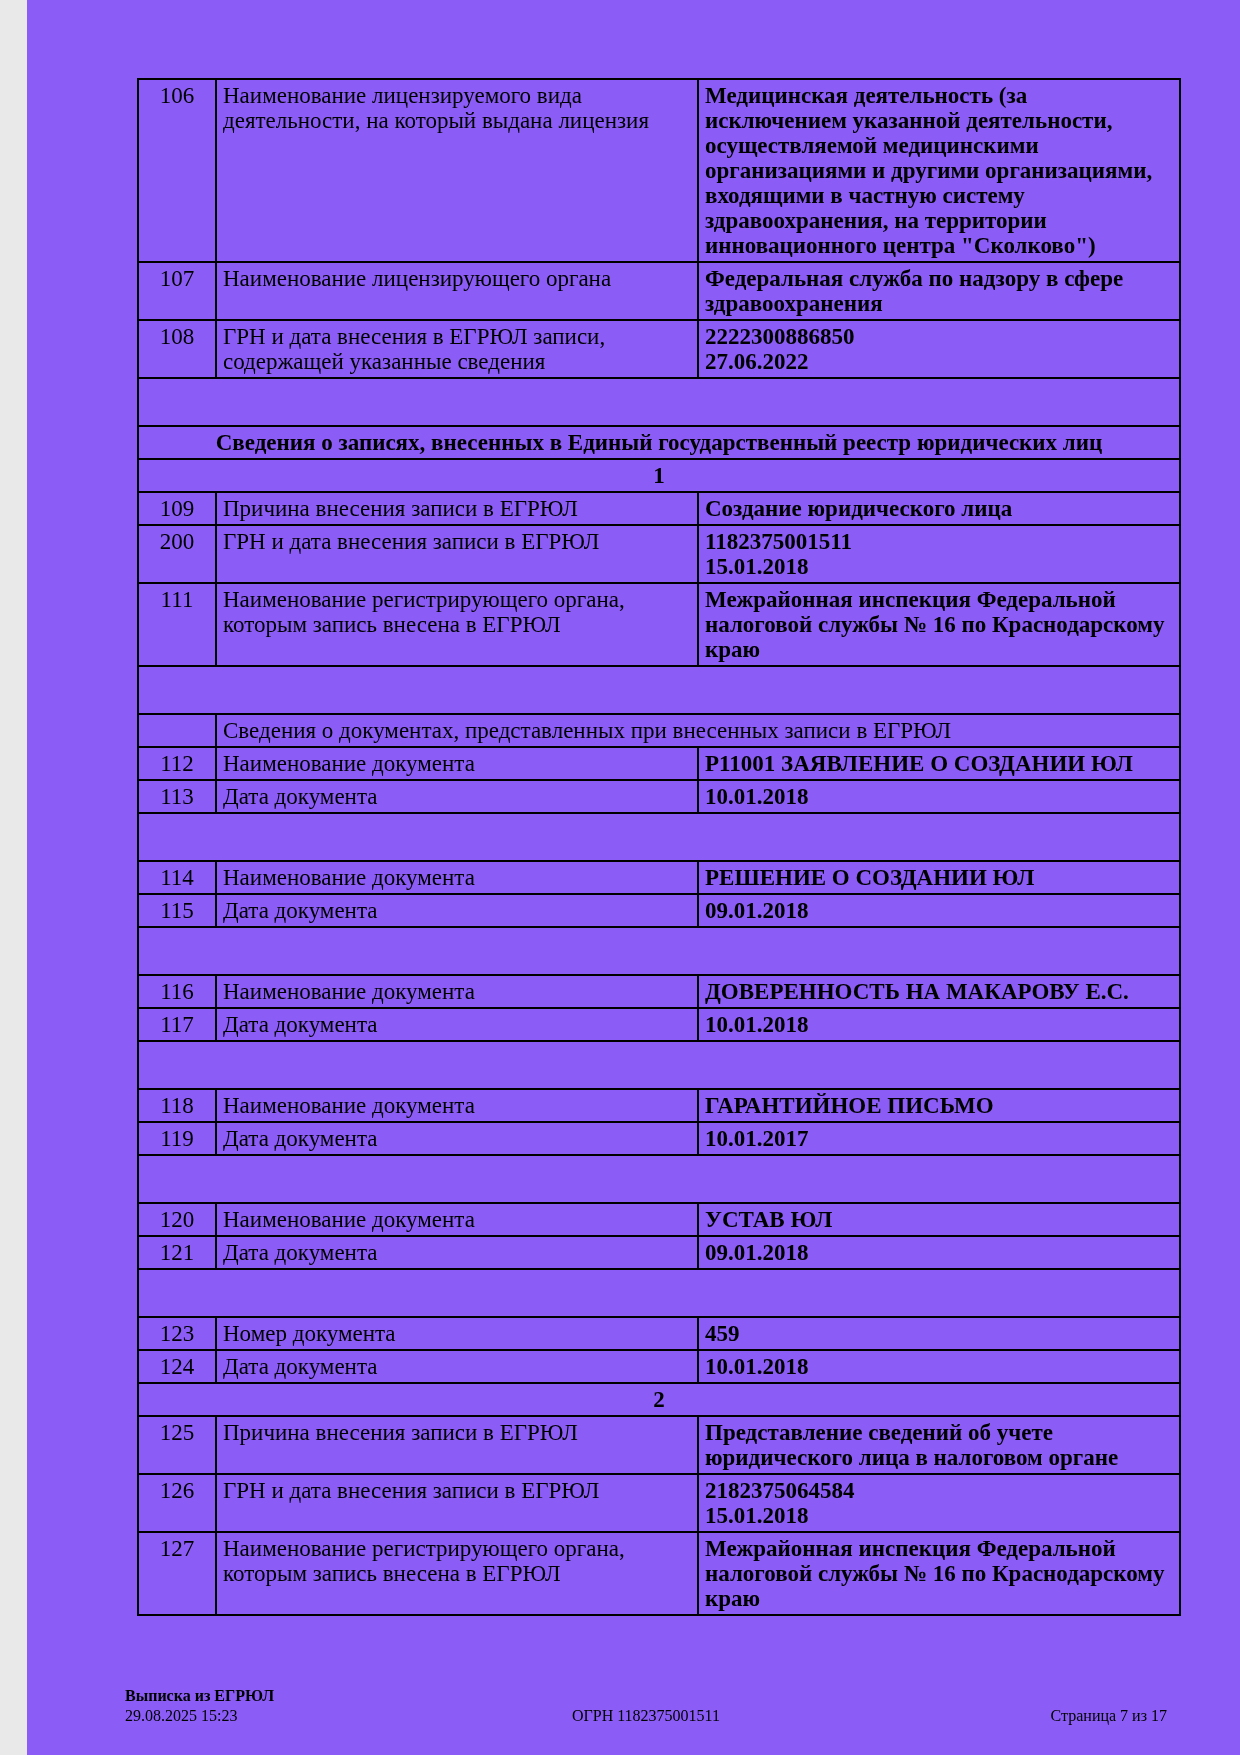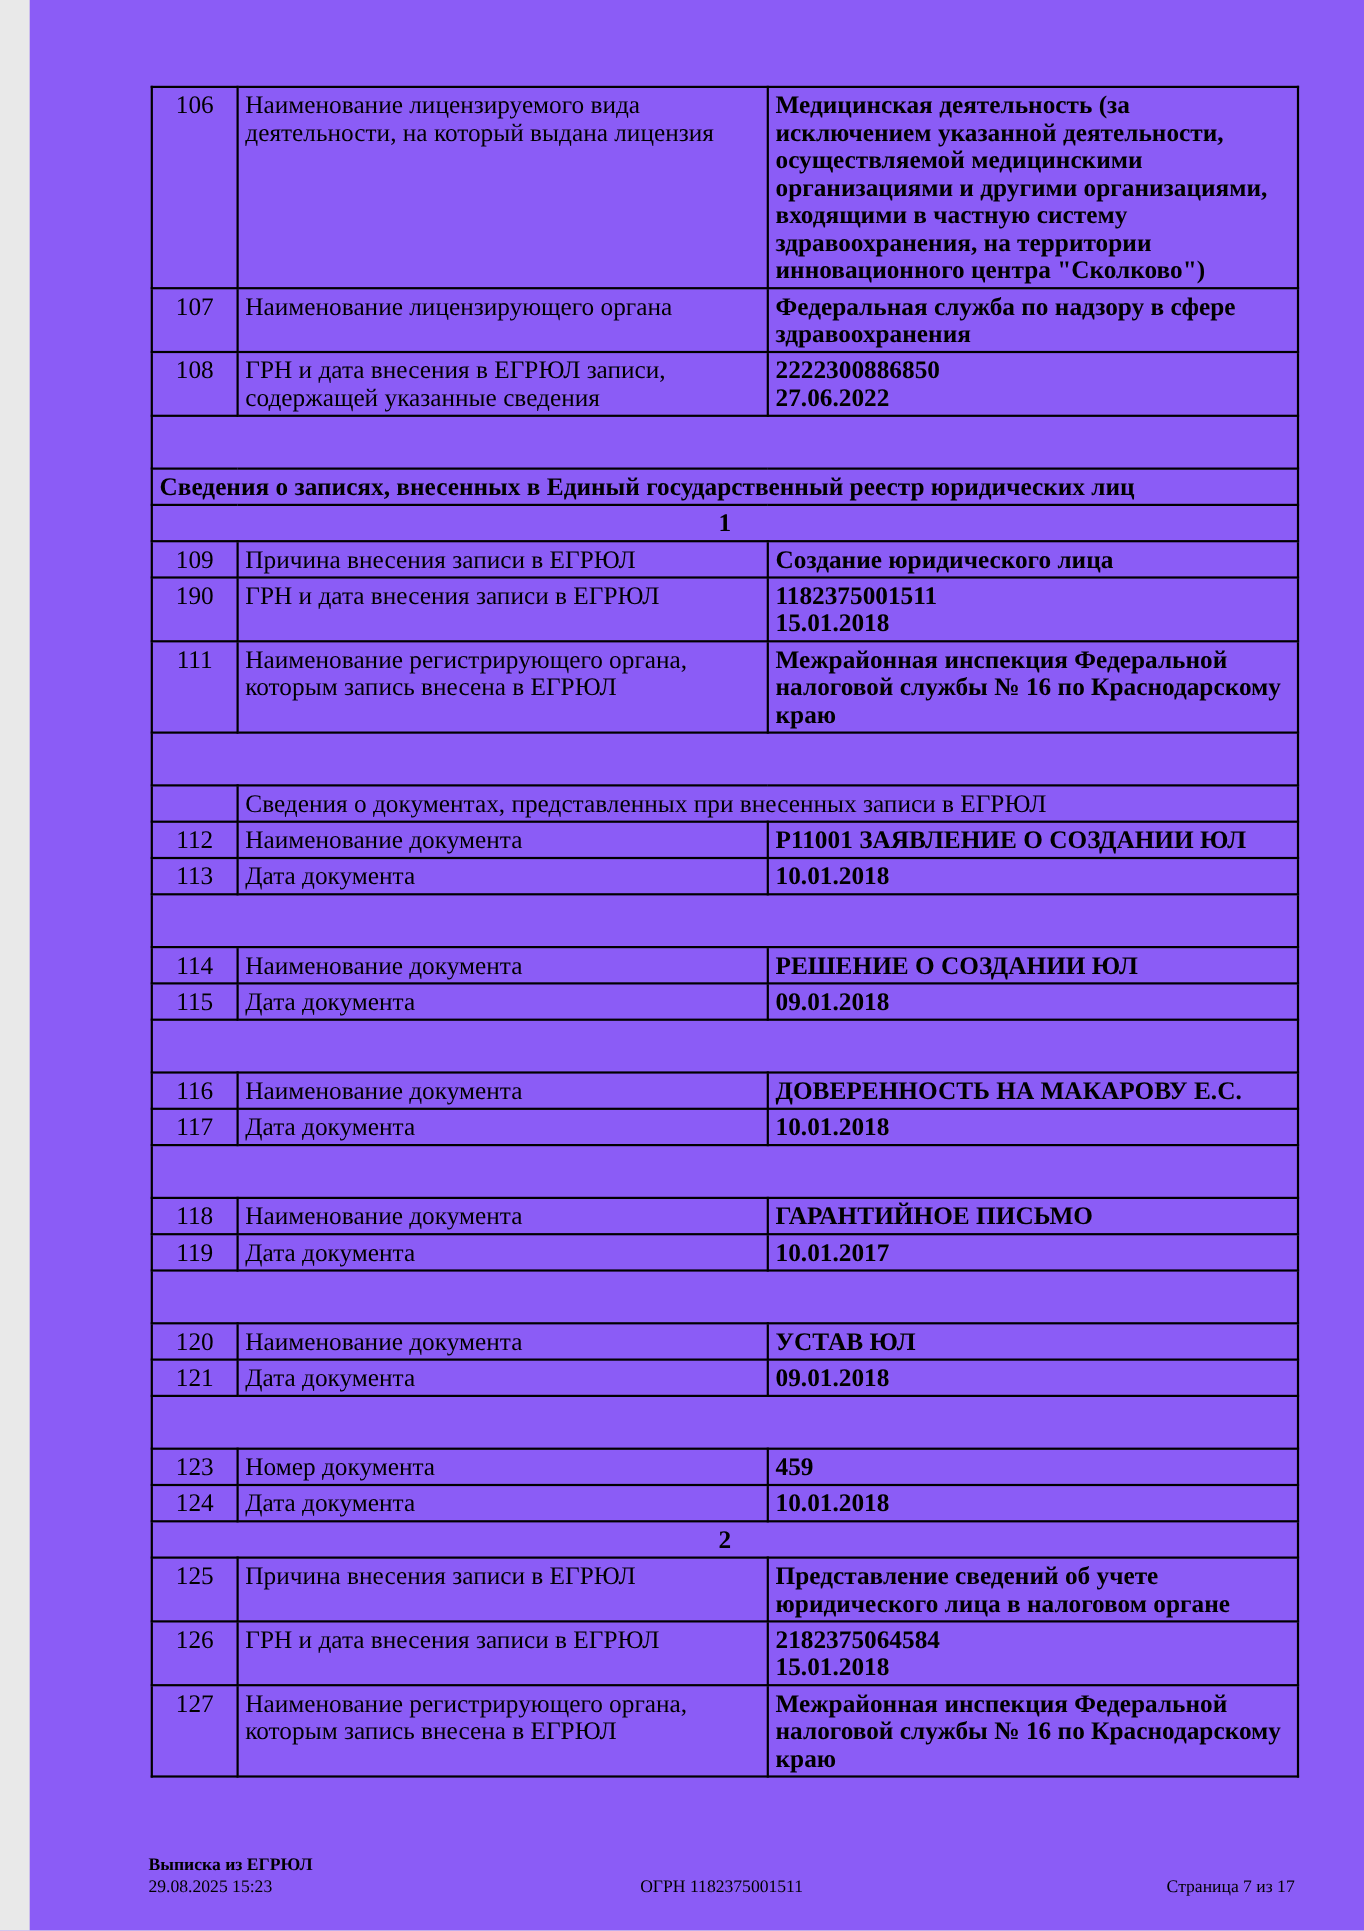--- a/index.html
+++ b/index.html
@@ -35,29 +35,30 @@
     padding-left: 2px;
     padding-right: 2px;
   }
   td.c-value { white-space: pre-line; font-weight: bold; }
   td.c-spacer {
     height: 40px;
     padding: 0;
   }
   td.c-section {
     font-weight: bold;
+    text-align: center;
   }
   td.c-group {
     font-weight: bold;
     text-align: center;
   }
   td.c-subheader { text-align: left; }
   footer.page-footer {
     position: absolute;
-    left: 108px;
+    left: 98px;
     top: 1686px;
     width: 1042px;
     display: flex;
     align-items: flex-end;
     font-size: 16px;
     line-height: 20px;
   }
   .f-left { flex: 1 1 0; }
   .f-title { font-weight: bold; }
   .f-center { flex: 1 1 0; text-align: center; }
@@ -99,21 +100,21 @@
         </tr>
         <tr>
           <td class="c-group" colspan="3">1</td>
         </tr>
         <tr>
           <td class="c-num">109</td>
           <td class="c-label">Причина внесения записи в ЕГРЮЛ</td>
           <td class="c-value">Создание юридического лица</td>
         </tr>
         <tr>
-          <td class="c-num">190</td>
+          <td class="c-num">200</td>
           <td class="c-label">ГРН и дата внесения записи в ЕГРЮЛ</td>
           <td class="c-value">1182375001511
 15.01.2018</td>
         </tr>
         <tr>
           <td class="c-num">111</td>
           <td class="c-label">Наименование регистрирующего органа, которым запись внесена в ЕГРЮЛ</td>
           <td class="c-value">Межрайонная инспекция Федеральной налоговой службы № 16 по Краснодарскому краю</td>
         </tr>
         <tr>

